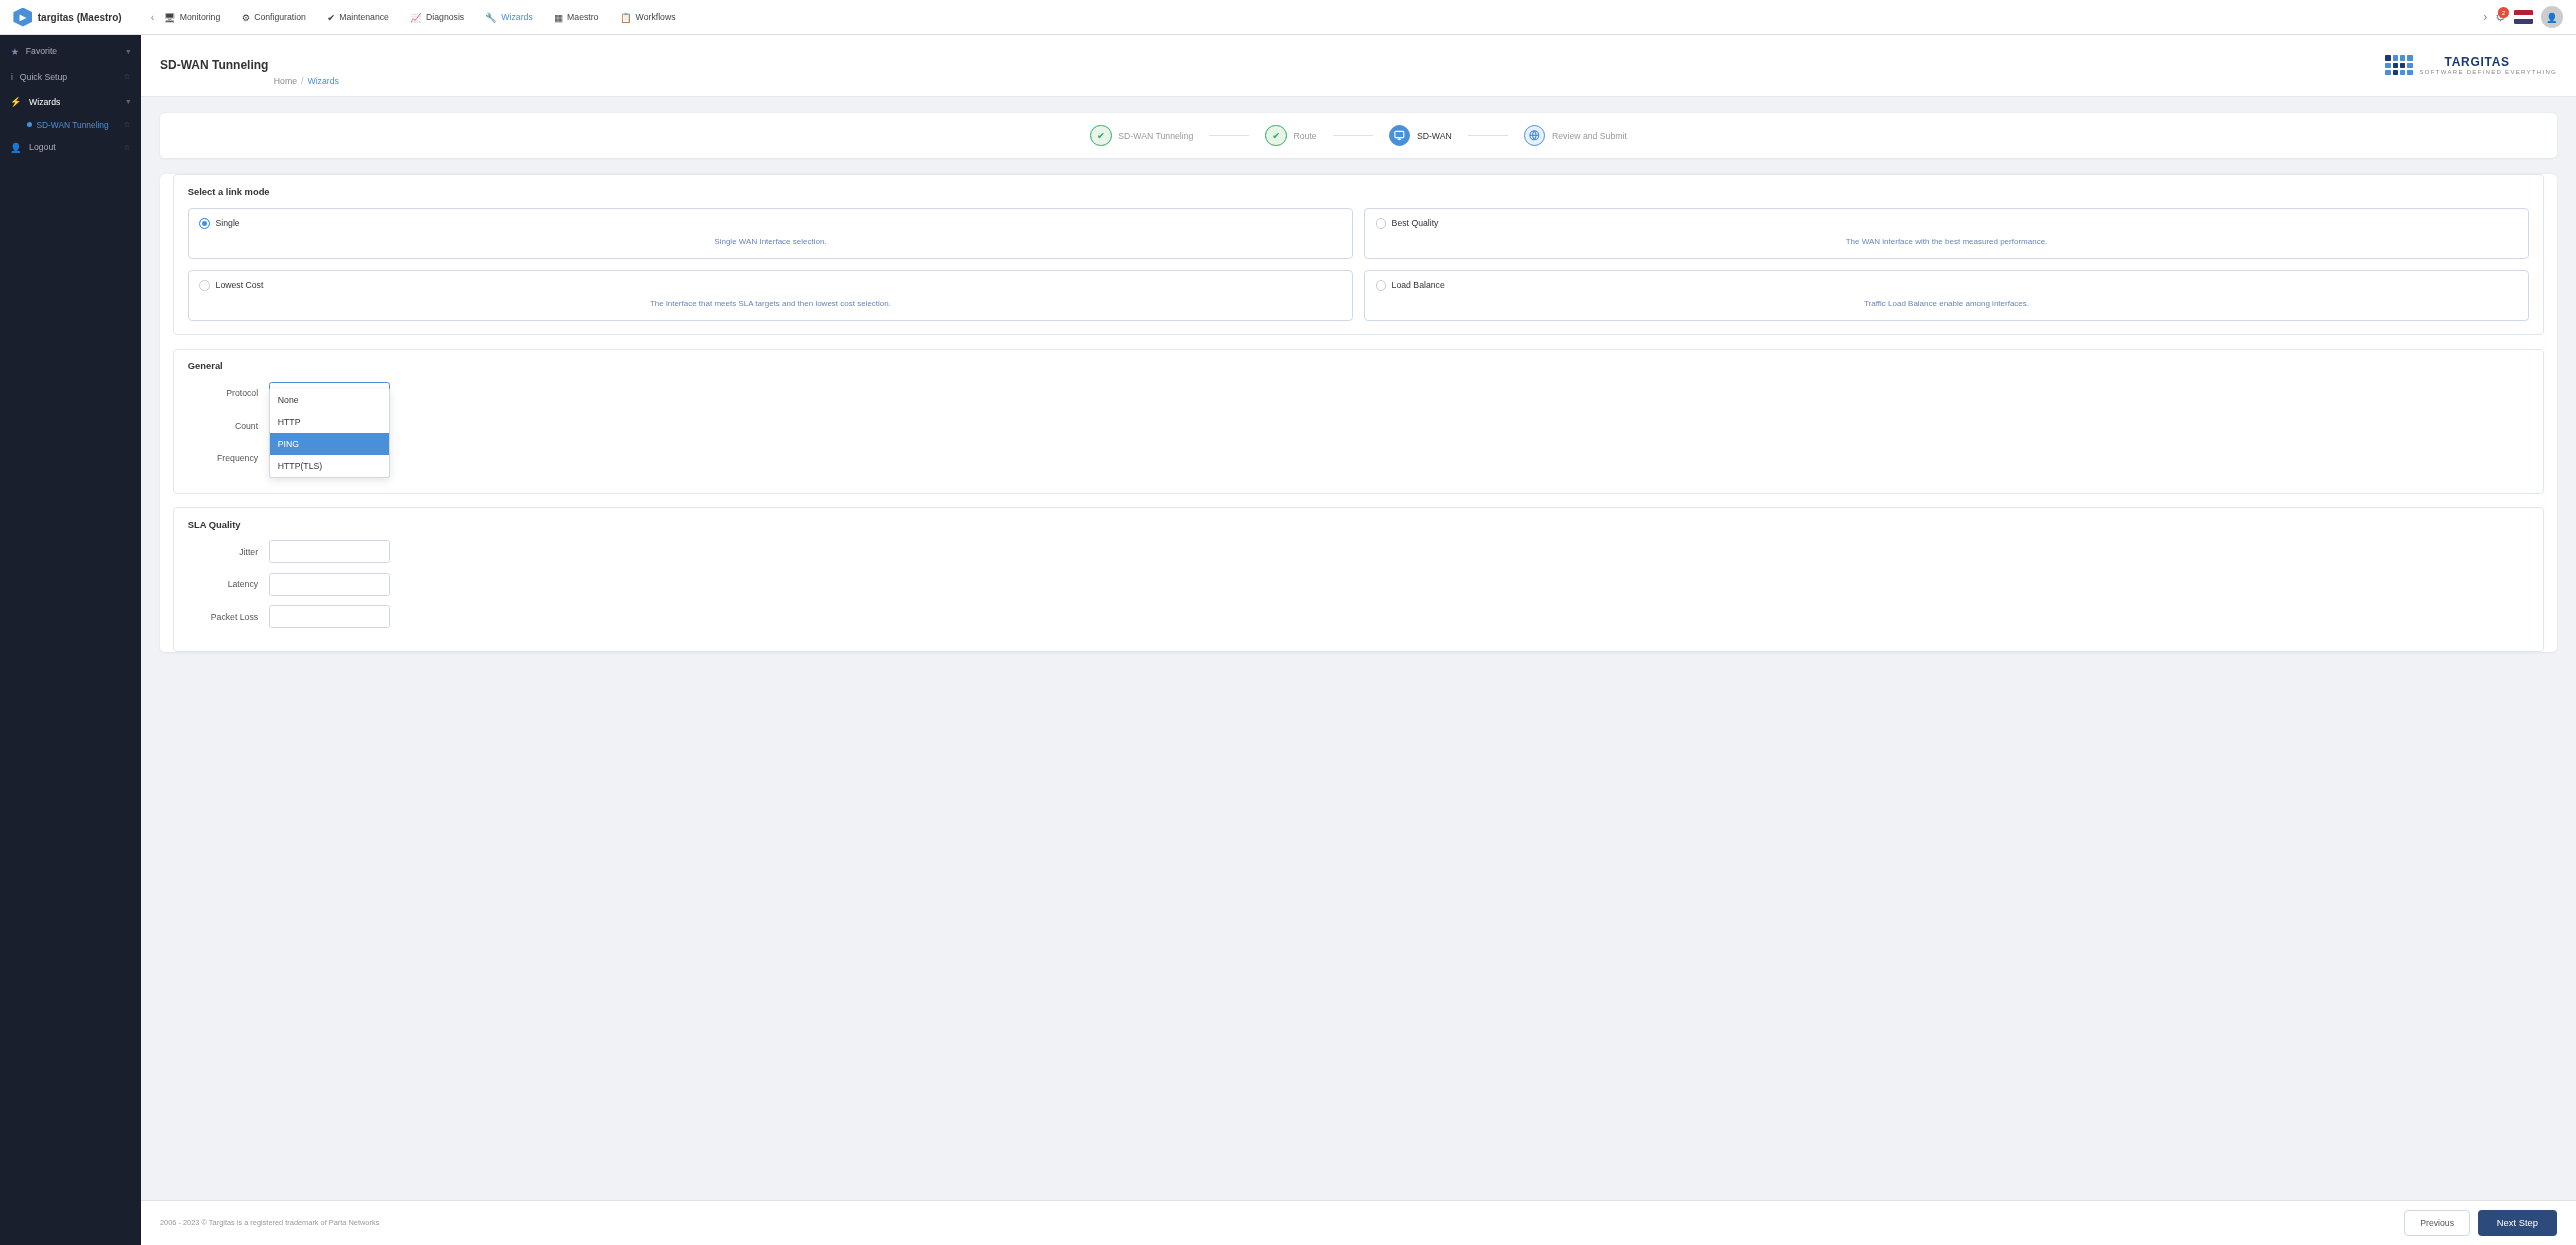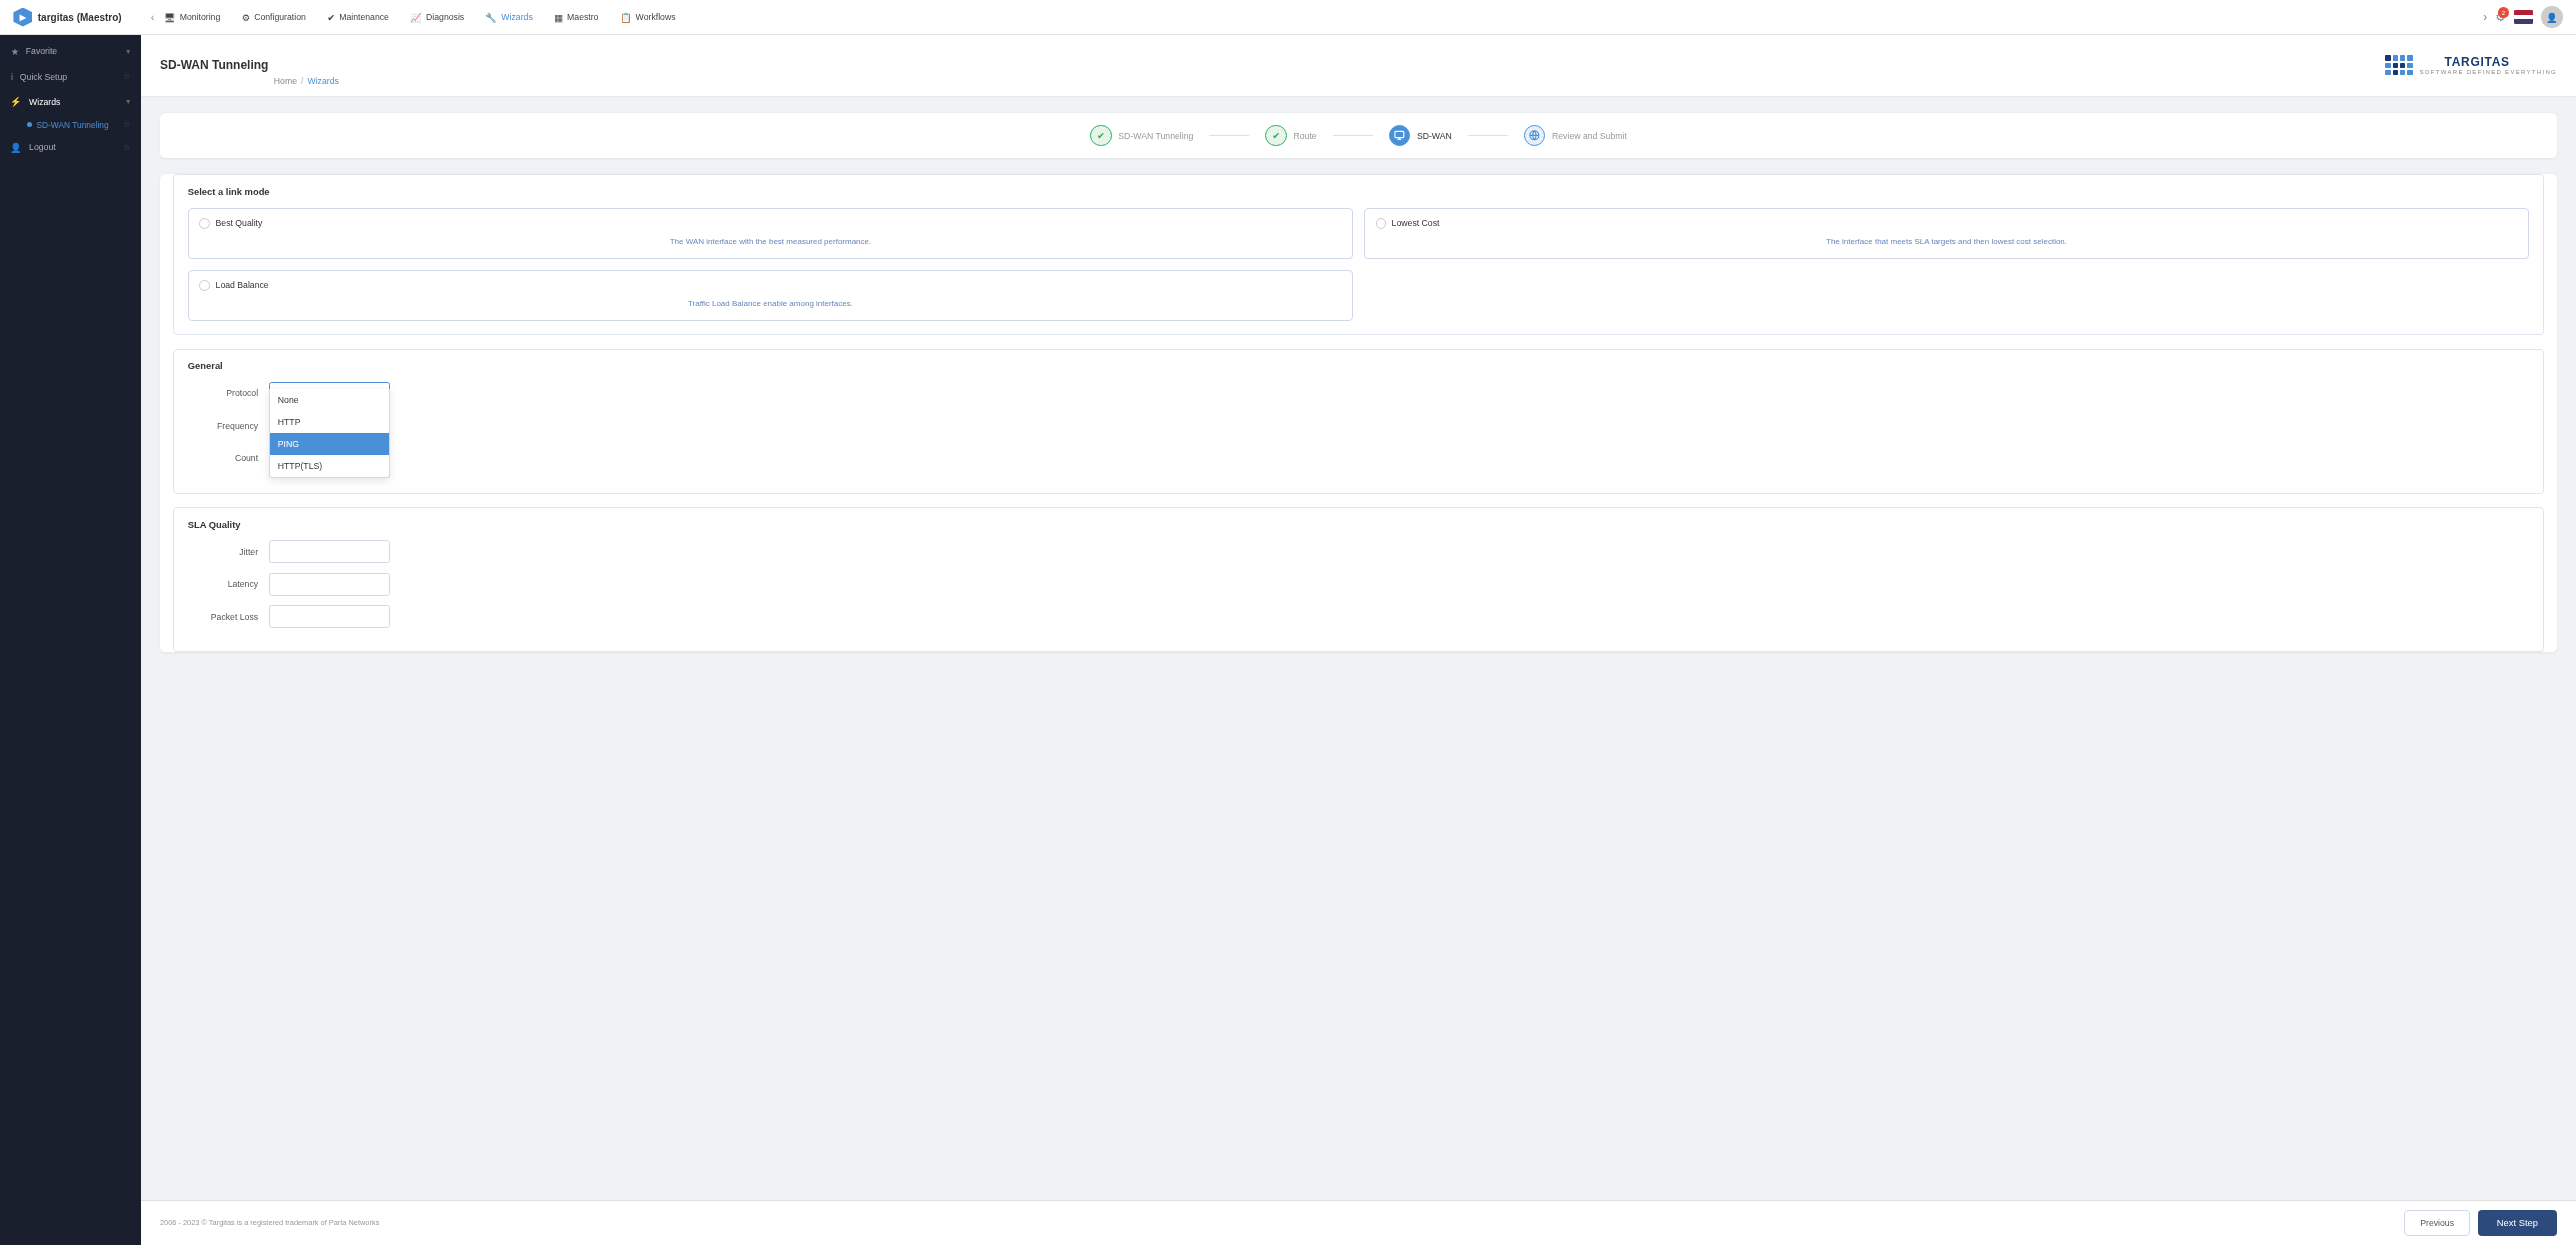--- a/index.html
+++ b/index.html
@@ -574,20 +574,27 @@
           <span class="step-label dimmed">Review and Submit</span>
         </div>
       </div>
 
       <div class="main-card">
 
         <div class="section-block">
           <div class="section-title">Select a link mode</div>
           <div class="link-mode-grid">
 
+            <div class="link-option">
+              <div class="link-option-header">
+                <span class="radio-btn selected"></span>
+                <span class="link-option-label">Single</span>
+              </div>
+              <div class="link-option-desc">Single WAN Interface selection.</div>
+            </div>
 
             <div class="link-option">
               <div class="link-option-header">
                 <span class="radio-btn"></span>
                 <span class="link-option-label">Best Quality</span>
               </div>
               <div class="link-option-desc">The WAN interface with the best measured performance.</div>
             </div>
 
             <div class="link-option">
@@ -622,26 +629,26 @@
               <div class="dropdown-menu">
                 <div class="dropdown-item">None</div>
                 <div class="dropdown-item">HTTP</div>
                 <div class="dropdown-item selected">PING</div>
                 <div class="dropdown-item">HTTP(TLS)</div>
               </div>
             </div>
           </div>
 
           <div class="form-row">
+            <label class="form-label">Count</label>
+            <input class="form-input" type="text" value="" style="">
+          </div>
+
+          <div class="form-row">
             <label class="form-label">Frequency</label>
-            <input class="form-input" type="text" value="" style="">
-          </div>
-
-          <div class="form-row">
-            <label class="form-label">Count</label>
             <input class="form-input" type="text" value="" style="">
           </div>
         </div>
 
         <div class="sla-section">
           <div class="section-title">SLA Quality</div>
 
           <div class="form-row">
             <label class="form-label">Jitter</label>
             <input class="form-input" type="text" style="">

